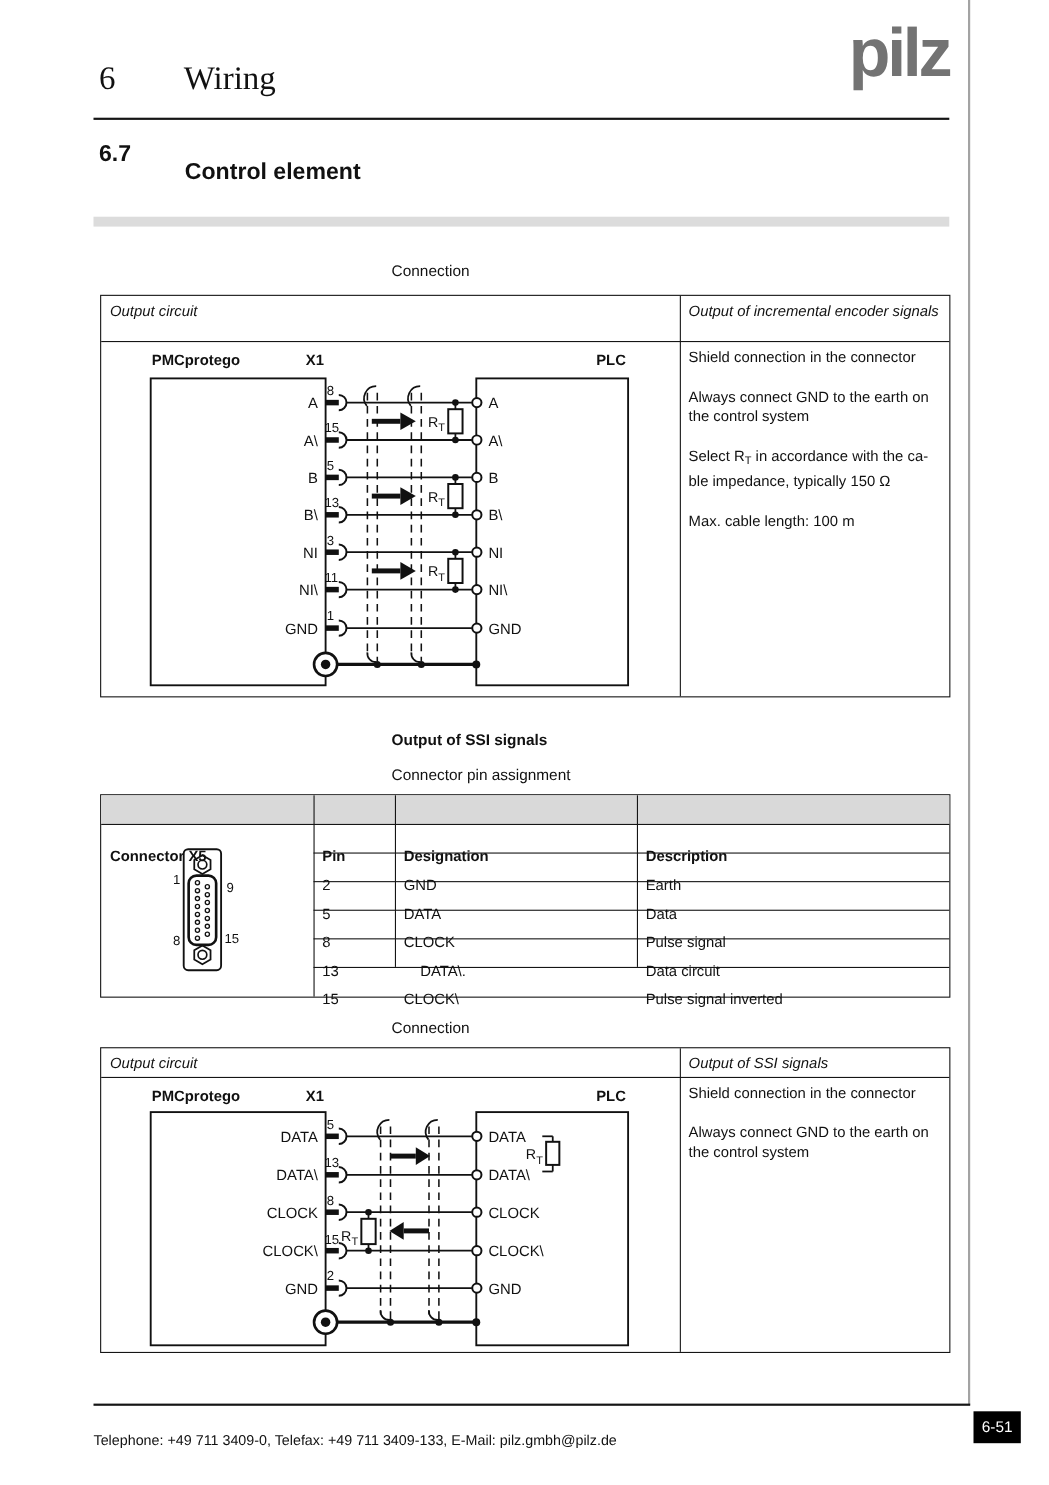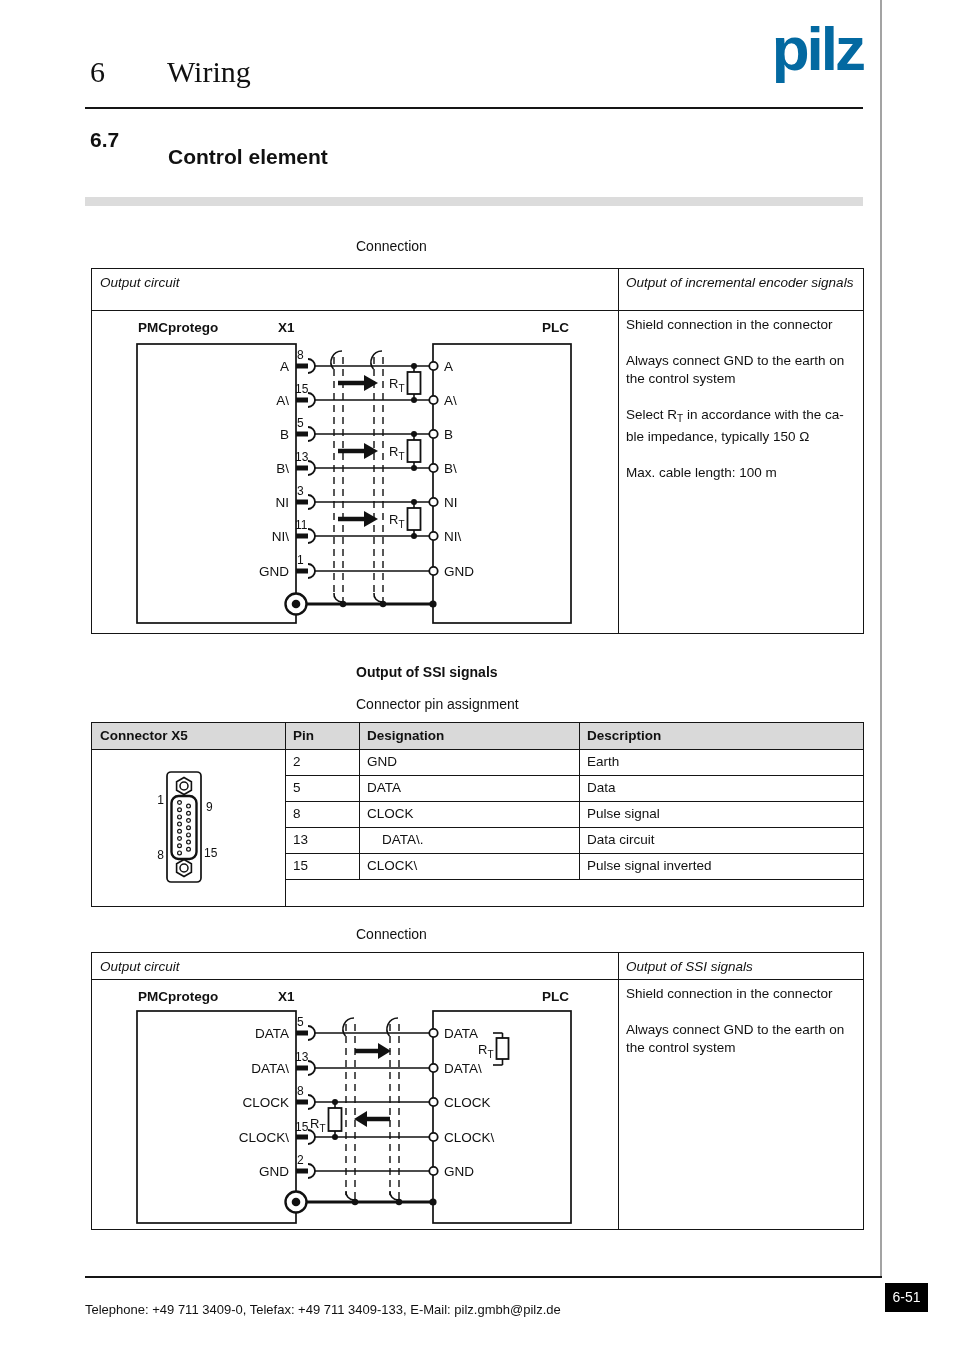--- a/index.html
+++ b/index.html
@@ -9,21 +9,21 @@
   .serif{font-family:"Liberation Serif",serif;}
   .bold{font-weight:bold;}
   .cap{font-size:14px;}
   .cell-h{font-size:13.5px;line-height:18px;font-style:italic;}
   .note{font-size:13.5px;line-height:18px;margin:0 0 18px 0;}
   .sub{font-size:10px;vertical-align:-3px;}
   .tbl{position:absolute;border:1.5px solid #151515;background:#fff;}
   .vline{position:absolute;background:#151515;width:1.4px;}
   .hline{position:absolute;background:#151515;height:1.4px;}
   .hdrbg{position:absolute;background:#d9d9d9;}
-  .pcell{position:absolute;font-size:13.5px;white-space:nowrap;}
+  .pcell{position:absolute;font-size:13.5px;white-space:nowrap;margin-top:43px;}
   svg{position:absolute;overflow:visible;}
   svg text{font-family:"Liberation Sans",sans-serif;fill:#111;}
   .lbl{font-size:13.5px;}
   .pinlbl{font-size:12px;}
   .rtlbl{font-size:13px;}
   .rtsub{font-size:10px;}
   .blbl{font-size:13.5px;font-weight:bold;}
   .end{text-anchor:end;}
   .wire{stroke:#111;stroke-width:1.6;fill:none;}
   .thick{stroke:#111;stroke-width:3;fill:none;}
@@ -41,21 +41,21 @@
 </head>
 <body>
 
 <div class="page">
 
   <div class="abs" style="left:880px;top:0;width:1.5px;height:1277px;background:#a3a3a3;"></div>
 
   <div class="abs serif" style="left:90px;top:55px;font-size:30px;">6</div>
   <div class="abs serif" style="left:167px;top:55px;font-size:30px;">Wiring</div>
 
-  <div class="abs bold" style="left:740px;top:18px;width:123px;text-align:right;font-size:62px;line-height:62px;color:#0369a1;letter-spacing:-3px;">pilz</div>
+  <div class="abs bold" style="left:740px;top:18px;width:123px;text-align:right;font-size:62px;line-height:62px;color:#737373;letter-spacing:-3px;">pilz</div>
 
   <div class="abs" style="left:85px;top:107px;width:778px;height:2px;background:#151515;"></div>
 
   <div class="abs bold" style="left:90px;top:128px;font-size:21px;">6.7</div>
   <div class="abs bold" style="left:168px;top:128px;font-size:21px;margin-top:17px;">Control element</div>
 
   <div class="abs" style="left:85px;top:197px;width:778px;height:9px;background:#dcdcdc;"></div>
 
   <div class="abs cap" style="left:356px;top:238px;">Connection</div>
 

